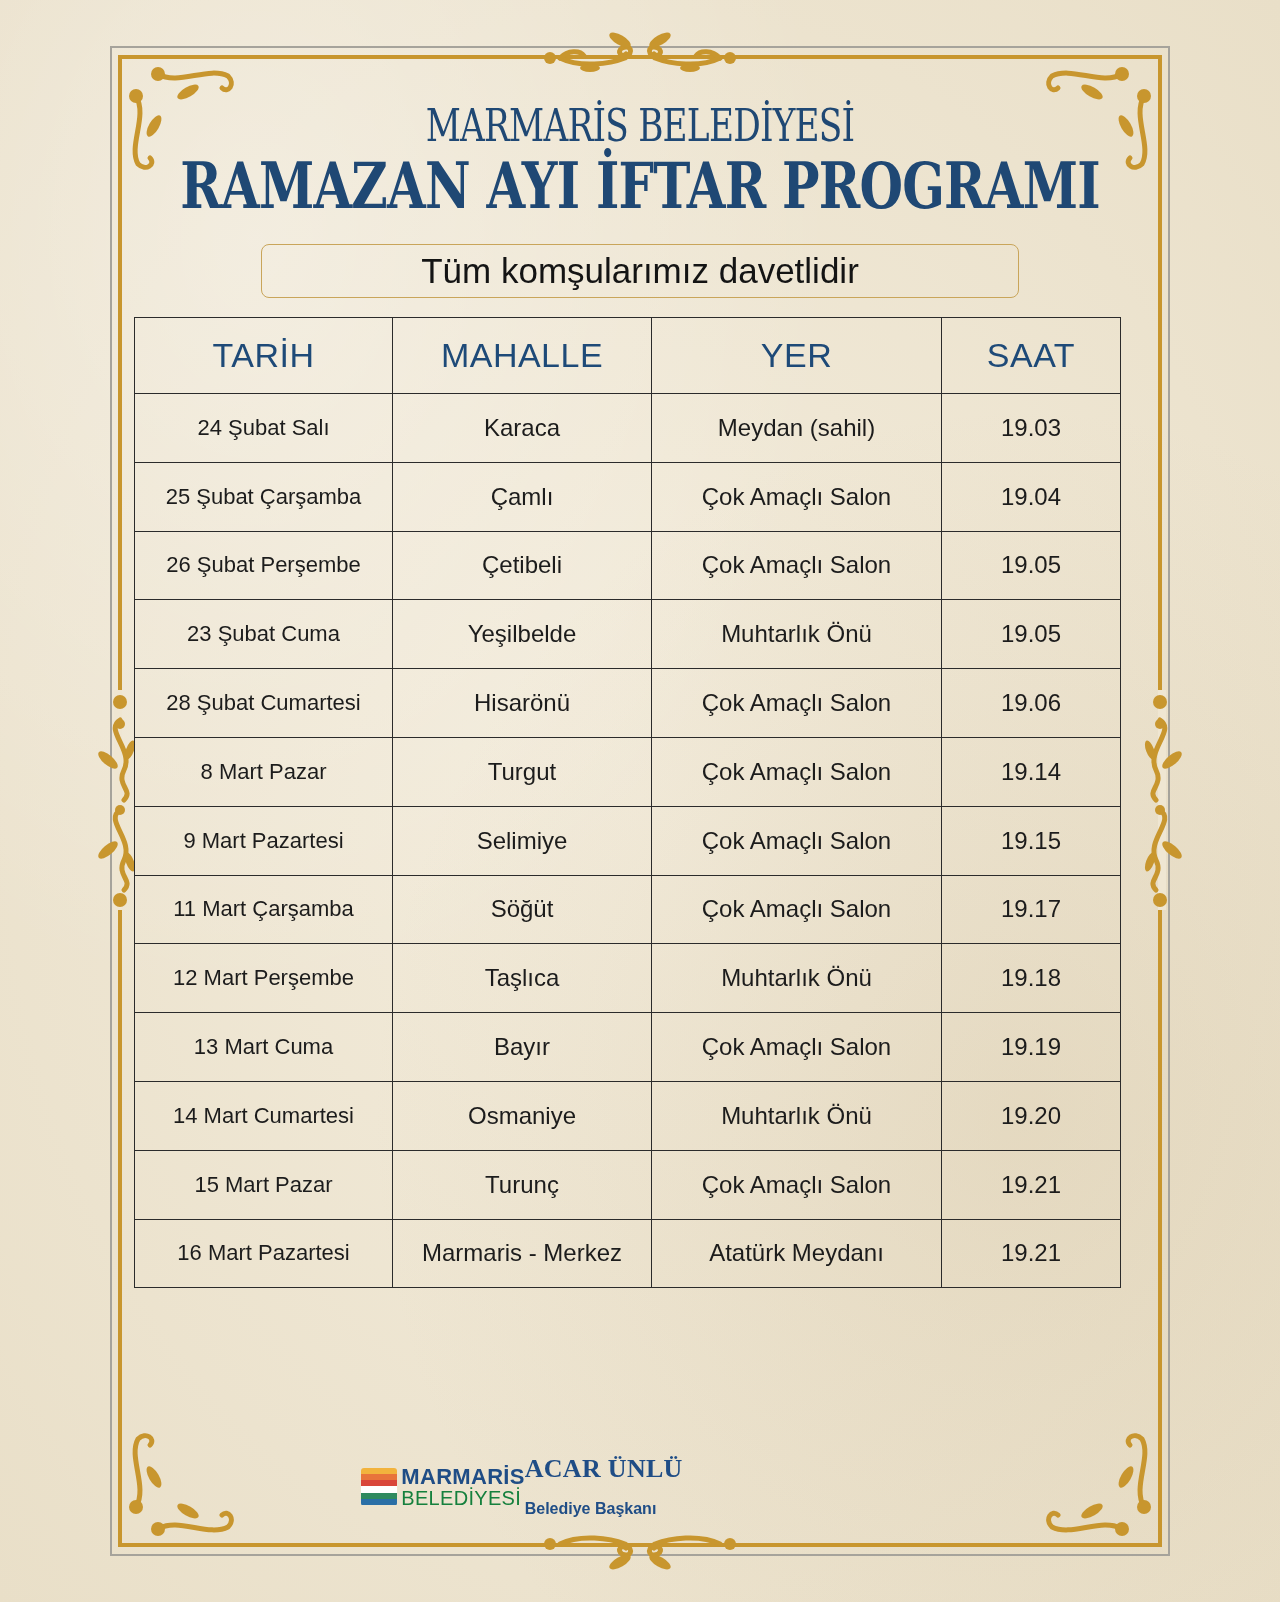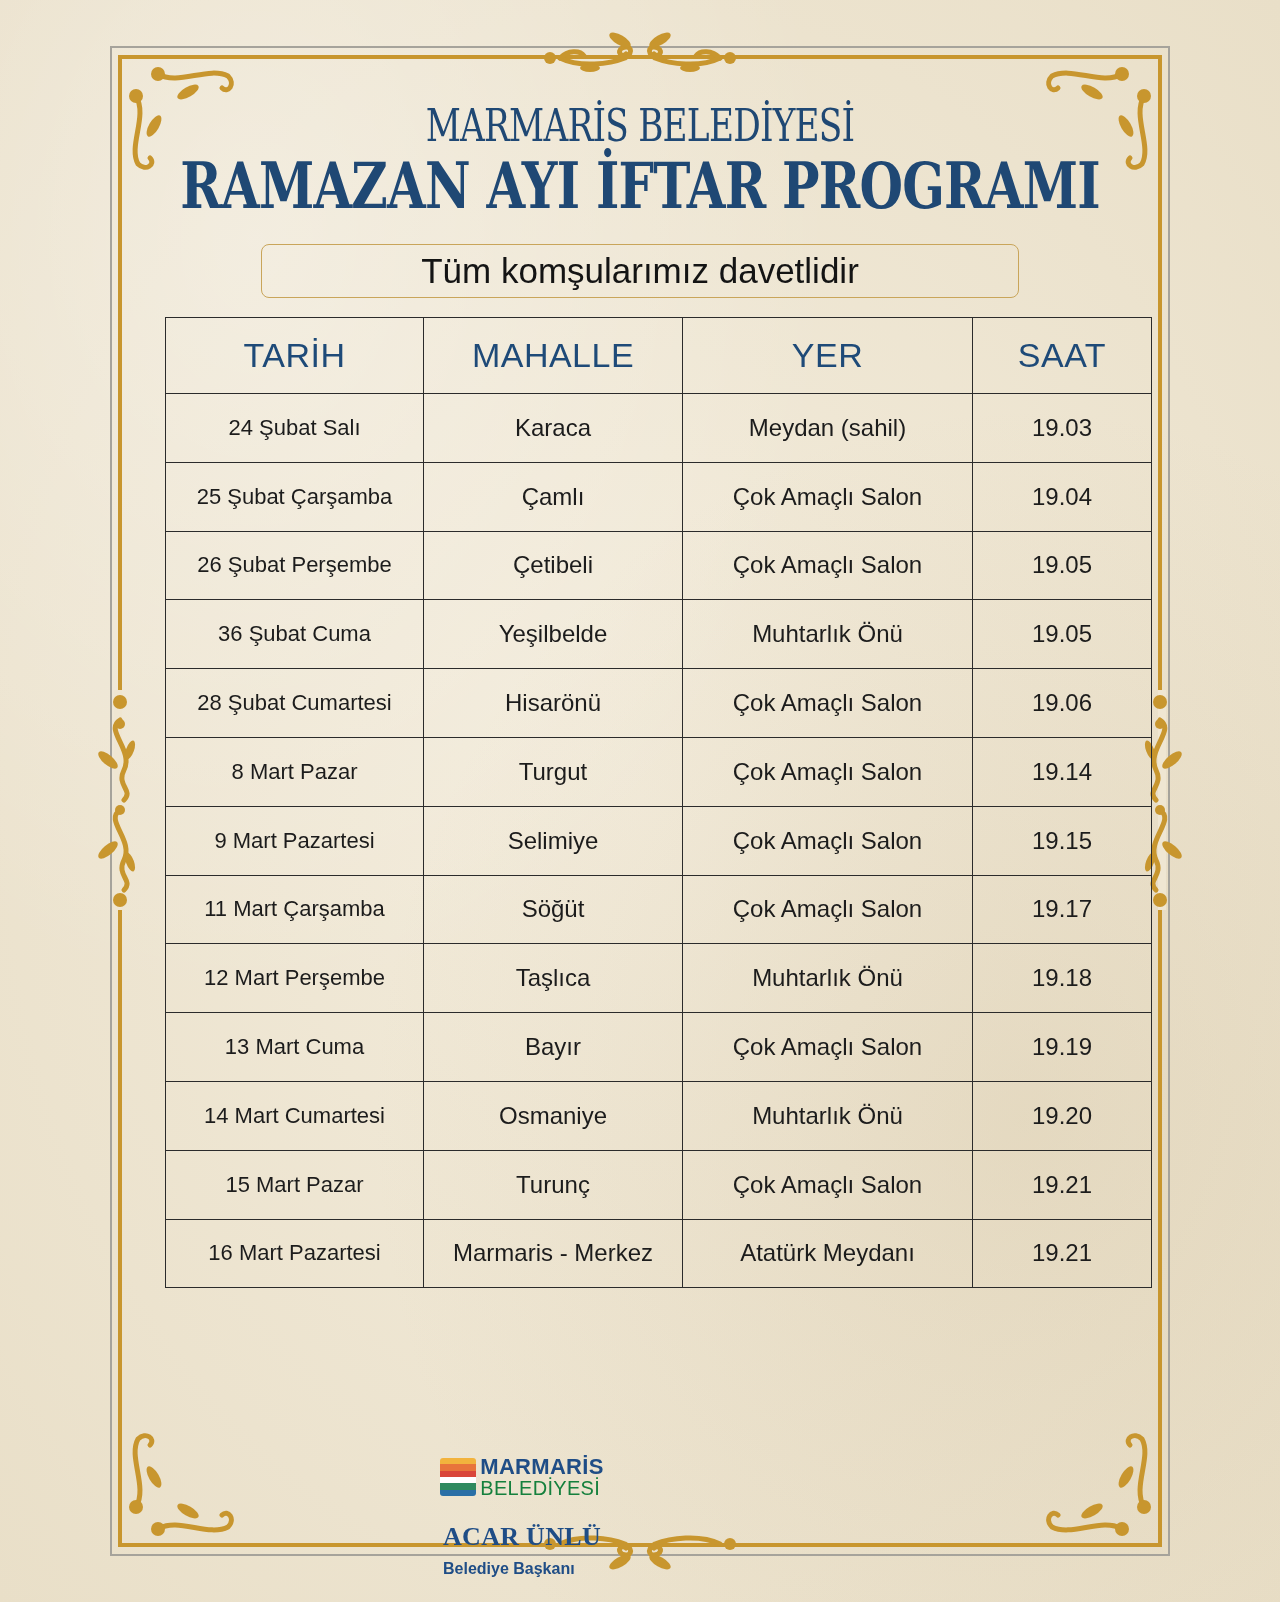--- a/index.html
+++ b/index.html
@@ -34,49 +34,49 @@
     font-family: "DejaVu Serif", serif; color: #1f4874; font-size: 64px;
     letter-spacing: -1px; transform: scaleX(0.78); transform-origin: center;
   }
   .invite-box {
     position: absolute; left: 261px; top: 244px; width: 758px; height: 54px;
     border: 1.5px solid #c9a55a; border-radius: 8px;
     display: flex; align-items: center; justify-content: center;
     font-family: "Liberation Sans", sans-serif; font-size: 35px; color: #141414; text-align: center;
   }
   table.schedule {
-    position: absolute; left: 165px; top: 317px; width: 986px;
+    position: absolute; left: 134px; top: 317px; width: 986px;
     border-collapse: collapse; table-layout: fixed;
     font-family: "Liberation Sans", sans-serif;
   }
   table.schedule th, table.schedule td {
     border: 1.8px solid #2b2b2b; text-align: center; color: #1c1c1c;
   }
   table.schedule th {
     height: 76px; color: #1e4a78; font-size: 34px; font-weight: normal;
     letter-spacing: 0.5px;
   }
   table.schedule td { height: 68.8px; font-size: 24px; }
   table.schedule td.c-date { font-size: 22px; }
   .logos {
     position: absolute; top: 1456px; left: 0; width: 1044px;
-    display: flex; justify-content: center; align-items: center; gap: 26px; flex-direction: column;
+    display: flex; justify-content: center; align-items: center; 
   }
   .logo-mb { display: flex; align-items: center; gap: 4px; }
   .logo-mark {
     width: 36px; height: 38px; border-radius: 3px; overflow: hidden;
     display: flex; flex-direction: column;
   }
   .logo-mark div { flex: 1; }
   .logo-mb-text { line-height: 1; font-family: "Liberation Sans", sans-serif; }
   .logo-mb-text .l1 { color: #1f4d86; font-weight: bold; font-size: 22px; letter-spacing: 0.3px; }
   .logo-mb-text .l2 { color: #15803d; font-size: 20px; letter-spacing: 0.3px; }
   .mayor { line-height: 1; font-family: "Liberation Sans", sans-serif; color: #1f4d86; }
   .mayor .n { font-weight: bold; font-size: 26px; letter-spacing: 0.3px; font-family: Liberation Serif, serif; }
-  .mayor .r { font-weight: bold; font-size: 16px; margin-top: 11px; }
+  .mayor .r { font-weight: bold; font-size: 16px; margin-top: 19px; }
 </style>
 </head>
 <body>
 
 <div class="outer-frame"></div>
 <div class="gold-frame"></div>
 
 <svg class="orn" style="left:520px;top:28px" width="240" height="50" viewBox="0 0 240 50">
   <g fill="none" stroke="#c8962e" stroke-width="5" stroke-linecap="round">
     <path d="M40 30 C60 40, 90 36, 105 30 C115 24, 110 16, 102 20 C96 24, 102 30, 106 26"></path>
@@ -234,21 +234,21 @@
         <td>Çok Amaçlı Salon</td>
         <td>19.04</td>
       </tr>
     <tr>
         <td class="c-date">26 Şubat Perşembe</td>
         <td>Çetibeli</td>
         <td>Çok Amaçlı Salon</td>
         <td>19.05</td>
       </tr>
     <tr>
-        <td class="c-date">36 Şubat Cuma</td>
+        <td class="c-date">23 Şubat Cuma</td>
         <td>Yeşilbelde</td>
         <td>Muhtarlık Önü</td>
         <td>19.05</td>
       </tr>
     <tr>
         <td class="c-date">28 Şubat Cumartesi</td>
         <td>Hisarönü</td>
         <td>Çok Amaçlı Salon</td>
         <td>19.06</td>
       </tr>

